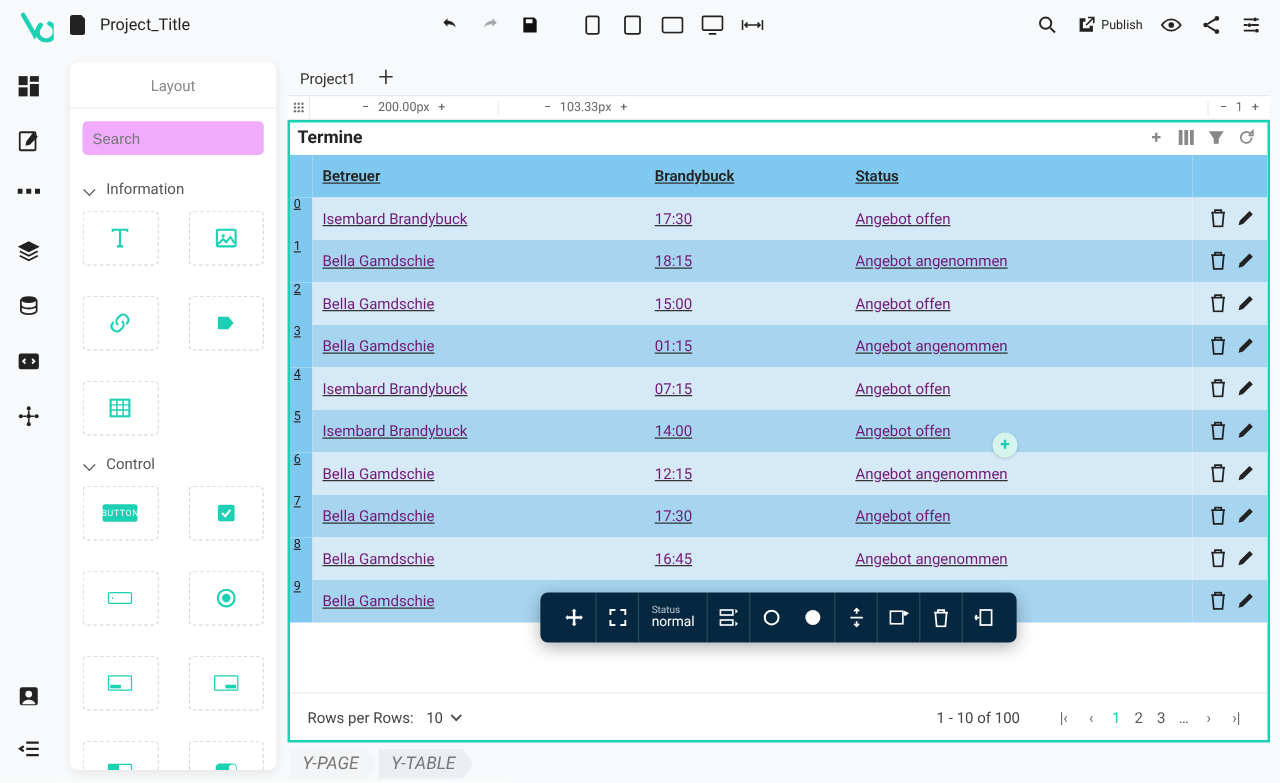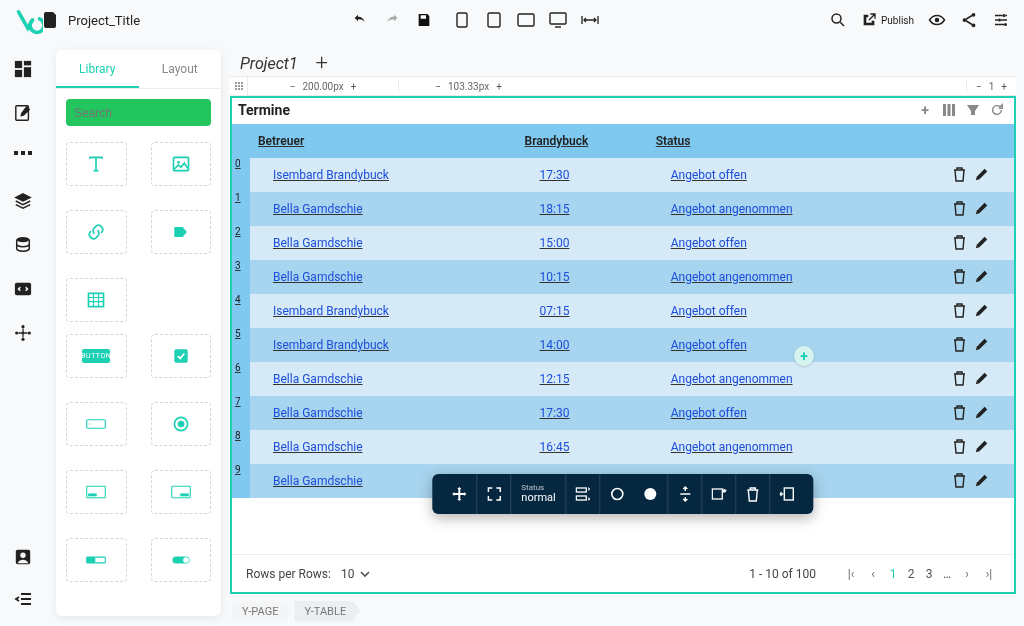--- a/index.html
+++ b/index.html
@@ -1,67 +1,67 @@
 <!DOCTYPE html>
 <html><head>
 <meta charset="utf-8">
 <style>
   * { box-sizing: border-box; margin: 0; padding: 0; }
   body { font-family: -apple-system, "Segoe UI", Roboto, Arial, sans-serif; font-size: 13px; color: #333; background: #f7f9fa; overflow: hidden; }
   svg { display: block; }
 
   
-  .topbar { height: 40px; display:flex; align-items:center; padding: 0 14px; gap: 0; background:#f7f9fa; }
+  .topbar { height: 40px; display:flex; align-items:center; padding: 0 14px; gap: 12px; background:#f7f9fa; }
   .logo { width: 30px; height: 30px; display:flex; align-items:center; justify-content:center; }
   .file-title { display:flex; align-items:center; gap:10px; color:#222; font-size:13px; }
   .top-spacer { flex: 1; }
   .top-group { display:flex; align-items:center; gap:14px; }
   .top-icon { width:18px; height:18px; color:#222; display:flex; align-items:center; justify-content:center; cursor:pointer; }
   .publish { display:flex; align-items:center; gap:4px; font-size:10px; color:#222; cursor:pointer; }
 
   
   .leftrail { position:absolute; left:0; top:40px; bottom:0; width:48px; background:#f7f9fa; display:flex; flex-direction:column; align-items:center; padding-top:20px; gap:24px; }
   .rail-icon { width:20px; height:20px; color:#222; cursor:pointer; }
   .rail-spacer { flex:1; }
 
   
   .libpanel { position:absolute; left:56px; top:50px; width:165px; bottom:10px; background:#fff; border-radius:6px; box-shadow:0 2px 8px rgba(0,0,0,.08); display:flex; flex-direction:column; overflow:hidden; }
   .lib-tabs { display:flex; border-bottom:1px solid #eee; }
   .lib-tab { flex:1; text-align:center; padding:12px 0 10px; font-size:12px; color:#888; cursor:pointer; }
   .lib-tab.active { color:#1bd0b3; border-bottom:2px solid #1bd0b3; }
-  .lib-search { margin:10px 10px 6px; background:#22c55e; border-radius:4px; display:flex; align-items:center; padding:6px 8px; }
+  .lib-search { margin:10px 10px 6px; background:#f0abfc; border-radius:4px; display:flex; align-items:center; padding:6px 8px; }
   .lib-search input { border:none; background:transparent; outline:none; font-size:12px; flex:1; color:#555; }
   .lib-body { padding: 6px 10px 10px; overflow-y:auto; }
   .lib-group-hdr { display:flex; align-items:center; gap:6px; font-size:12px; color:#555; padding:8px 2px 6px; cursor:pointer; }
   .lib-grid { display:grid; grid-template-columns: 1fr 1fr; gap:24px; padding: 4px 0 8px; }
   .lib-tile { height:44px; border:1px dashed #cfd6da; border-radius:4px; display:flex; align-items:center; justify-content:center; color:#1bd0b3; cursor:grab; }
   .lib-tile svg { width:20px; height:20px; }
   .lib-tile .badge { width:28px; height:14px; background:#1bd0b3; border-radius:2px; font-size:7px; color:#fff; display:flex; align-items:center; justify-content:center; letter-spacing:.5px; }
 
   
   .canvas { position:absolute; left:230px; right:8px; top:50px; bottom:4px; display:flex; flex-direction:column; }
   .tabstrip { height:26px; display:flex; align-items:center; gap:12px; padding-left:4px; }
-  .doc-tab { font-size:16px; color:#333; padding:4px 6px; cursor:pointer;font-style:italic; }
+  .doc-tab { font-size:12px; color:#333; padding:4px 6px; cursor:pointer; }
   .add-tab { font-size:22px; font-weight:300; cursor:pointer; line-height:0; }
 
   .ruler-row { height:20px; display:flex; align-items:center; font-size:10px; color:#666; border-top:1px solid #e8eaec; border-bottom:1px solid #e8eaec; background:#fff; }
   .ruler-corner { width:18px; height:100%; display:flex; align-items:center; justify-content:center; color:#888; border-right:1px solid #e8eaec; }
   .ruler-seg { display:flex; align-items:center; gap:4px; padding:0 6px; }
   .ruler-fill { flex:1; }
   .ruler-seg .minus, .ruler-seg .plus { color:#555; cursor:pointer; padding:0 3px; }
 
   .tablewrap { flex:1; border:2px solid #1bd0b3; background:#fff; position:relative; display:flex; flex-direction:column; overflow:hidden; }
   .tbl-titlebar { display:flex; align-items:center; height:24px; padding:0 8px 0 6px; font-size:14px; font-weight:700; color:#222; }
   .tbl-titlebar .title { flex:1; }
   .tbl-titlebar .tool { width:18px; height:18px; color:#888; margin-left:6px; cursor:pointer; display:flex; align-items:center; justify-content:center; }
 
   table.data { width:100%; border-collapse:collapse; font-size:12px; margin-top:2px;text-decoration:underline; }
   table.data thead th { background:#7fc8ef; color:#222; font-weight:600; text-align:left; padding:10px 8px; font-size:12px; }
   table.data thead th:first-child { background:#7fc8ef; width:18px; padding:0; }
-  table.data tbody td { padding:9px 23px; color:#1d4ed8; }
+  table.data tbody td { padding:9px 8px; color:#701a75; }
   table.data tbody td.idx { width:18px; background:#7fc8ef; color:#222; font-size:10px; padding:0 3px; vertical-align:top; }
   table.data tbody tr:nth-child(odd) td.cell { background:#d6e9f7; }
   table.data tbody tr:nth-child(even) td.cell { background:#a7d4ef; }
   table.data tbody td.actions { width:56px; text-align:right; white-space:nowrap; }
   .row-act { display:inline-flex; width:16px; height:16px; color:#222; margin-left:6px; cursor:pointer; vertical-align:middle; }
 
   .floating-add { position:absolute; right:200px; top:248px; width:20px; height:20px; border-radius:50%; background:#d6f4ee; color:#1bd0b3; display:flex; align-items:center; justify-content:center; font-size:14px; font-weight:700; box-shadow:0 1px 3px rgba(0,0,0,.15); cursor:pointer; }
 
   .toolbar-float { position:absolute; left:50%; transform:translateX(-50%); bottom:78px; background:#062740; border-radius:6px; height:40px; display:flex; align-items:center; padding:0 10px; gap:0; box-shadow:0 4px 14px rgba(0,0,0,.3); }
   .tf-item { width:34px; height:100%; display:flex; align-items:center; justify-content:center; color:#fff; cursor:pointer; border-left:1px solid rgba(255,255,255,.15); }
@@ -70,21 +70,21 @@
   .tf-status .lbl { opacity:.7; }
   .tf-status .val { font-size:11px; }
 
   .pager { height:38px; display:flex; align-items:center; padding:0 14px; font-size:12px; color:#444; margin-top:auto; border-top:1px solid #eaeef0; }
   .pager .spacer { flex:1; }
   .pager .pg-btn { width:22px; text-align:center; color:#666; cursor:pointer; }
   .pager .pg-num { width:18px; text-align:center; color:#555; cursor:pointer; }
   .pager .pg-num.active { color:#1bd0b3; }
 
   .breadcrumb { height:22px; display:flex; align-items:center; padding-left:2px; margin-top:6px; }
-  .crumb { position:relative; background:#eceff1; color:#777; font-size:11px; padding:4px 14px 4px 10px; margin-right:2px; clip-path: polygon(0 0, calc(100% - 8px) 0, 100% 50%, calc(100% - 8px) 100%, 0 100%); cursor:pointer; }
+  .crumb { position:relative; background:#eceff1; color:#777; font-size:14px; padding:4px 14px 4px 10px; margin-right:2px; clip-path: polygon(0 0, calc(100% - 8px) 0, 100% 50%, calc(100% - 8px) 100%, 0 100%); cursor:pointer;font-style:italic; }
   .crumb:first-child { background:#f3f5f6; }
 
   
   .chev::before { content:''; display:inline-block; width:6px; height:6px; border-right:1.5px solid currentColor; border-bottom:1.5px solid currentColor; transform:rotate(45deg); margin-right:4px; vertical-align:1px; }
 </style>
 </head>
 <body>
 
 <div class="topbar">
   <div class="logo">
@@ -246,31 +246,31 @@
     </span>
   <span class="rail-icon" style="margin-bottom:14px;">
       <svg width="18" height="14" viewBox="0 0 18 14">
         <path d="M7 2h10M7 7h10M7 12h10M5 5L2 7l3 2" stroke="#222" stroke-width="1.8" fill="none"></path>
       </svg>
     </span>
 </div>
 
 <div class="libpanel">
   <div class="lib-tabs">
-    <div class="lib-tab active">Library</div>
     <div class="lib-tab">Layout</div>
   </div>
   <div class="lib-search">
     <input placeholder="Search" style="">
     <svg width="15" height="15" viewBox="0 0 24 24">
         <circle cx="10" cy="10" r="6" fill="none" stroke="#888" stroke-width="2"></circle>
         <path d="M15 15l4 4" stroke="#888" stroke-width="2"></path>
       </svg>
   </div>
   <div class="lib-body">
+    <div class="lib-group-hdr chev">Information</div>
     <div class="lib-grid">
       <div class="lib-tile">
           <svg viewBox="0 0 24 24">
             <path d="M5 6V4h14v2M12 4v16M9 20h6" stroke="#1bd0b3" stroke-width="2" fill="none"></path>
           </svg>
         </div>
       <div class="lib-tile">
           <svg viewBox="0 0 24 24">
             <rect x="3" y="4" width="18" height="16" rx="1" stroke="#1bd0b3" stroke-width="2" fill="none"></rect>
             <circle cx="9" cy="10" r="1.6" fill="#1bd0b3"></circle>
@@ -288,20 +288,21 @@
           </svg>
         </div>
       <div class="lib-tile">
           <svg viewBox="0 0 24 24">
             <rect x="3" y="4" width="18" height="16" stroke="#1bd0b3" stroke-width="2" fill="none"></rect>
             <path d="M3 9h18M3 14h18M9 4v16M15 4v16" stroke="#1bd0b3" stroke-width="1.4"></path>
           </svg>
         </div>
       <div></div>
     </div>
+    <div class="lib-group-hdr chev">Control</div>
     <div class="lib-grid">
       <div class="lib-tile">
           <span class="badge">BUTTON</span>
         </div>
       <div class="lib-tile">
           <svg viewBox="0 0 24 24">
             <rect x="4" y="4" width="16" height="16" rx="2" fill="#1bd0b3"></rect>
             <path d="M8 12l3 3 5-6" stroke="#fff" stroke-width="2" fill="none"></path>
           </svg>
         </div>
@@ -458,21 +459,21 @@
                 </svg>
               </span><span class="row-act">
                 <svg width="14" height="14" viewBox="0 0 16 16">
                   <path d="M11 2l3 3L5 14l-4 1 1-4z" fill="#222"></path>
                 </svg>
               </span></td>
           </tr>
           <tr>
             <td class="idx">3</td>
             <td class="cell">Bella Gamdschie</td>
-            <td class="cell">10:15</td>
+            <td class="cell">01:15</td>
             <td class="cell">Angebot angenommen</td>
             <td class="cell actions"><span class="row-act">
                 <svg width="13" height="15" viewBox="0 0 13 15">
                   <path d="M1 3h11M4 3V1h5v2M2 3l1 11h7l1-11" stroke="#222" stroke-width="1.4" fill="none"></path>
                 </svg>
               </span><span class="row-act">
                 <svg width="14" height="14" viewBox="0 0 16 16">
                   <path d="M11 2l3 3L5 14l-4 1 1-4z" fill="#222"></path>
                 </svg>
               </span></td>

